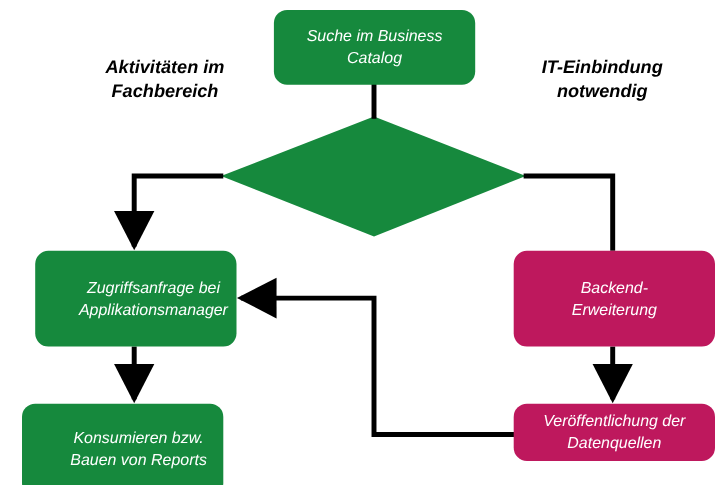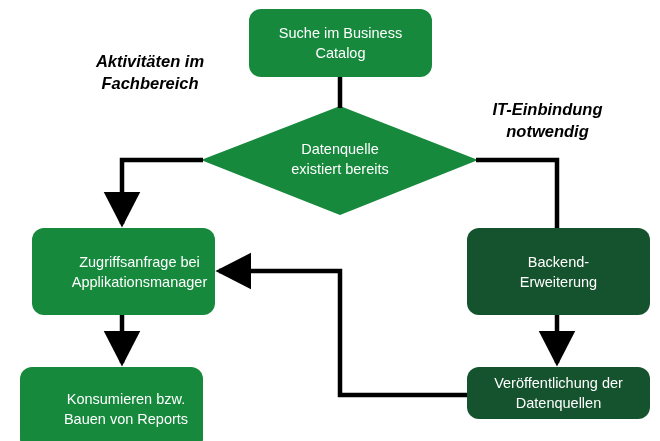--- a/index.html
+++ b/index.html
@@ -32,22 +32,22 @@
     text-align: center;
     color: #ffffff;
     font-size: 14.5px;
     line-height: 1.38;
     border-radius: 12px;
     box-sizing: border-box;
     padding: 4px 8px;
     z-index: 3;
   }
   .node-green { background: #16893d; }
-  .node-blue  { background: #14532d; text-align: center; }
-  .node span { display: block; white-space: pre-line; }
+  .node-blue  { background: #be185d; text-align: center; }
+  .node span { display: block; white-space: pre-line; font-style: italic; }
 
   .lane-label {
     position: absolute;
     text-align: center;
     color: #000000;
     font-size: 16.5px;
     font-weight: bold;
     line-height: 1.35;
     white-space: pre-line;
     z-index: 4;
@@ -87,30 +87,28 @@
     <path d="M122,315 L122,363" stroke="#000000" stroke-width="4.5" fill="none" marker-end="url(#arrowhead)"></path>
 
     <path d="M557,315 L557,363" stroke="#000000" stroke-width="4.5" fill="none" marker-end="url(#arrowhead)"></path>
 
     <path d="M470,395 L340,395 L340,271 L219,271" stroke="#000000" stroke-width="4.5" fill="none" marker-end="url(#arrowhead)"></path>
   </svg>
 
   <div class="lane-label" style="left:70px; top:50px; width:160px;">Aktivitäten im
 Fachbereich</div>
 
-  <div class="lane-label" style="left:460px; top:50px; width:175px;margin-top:48px;">IT-Einbindung
+  <div class="lane-label" style="left:460px; top:50px; width:175px;">IT-Einbindung
 notwendig</div>
 
   <div class="node node-green" style="left:249px; top:9px; width:183px; height:68px;">
     <span>Suche im Business
 Catalog</span>
   </div>
 
-  <div class="diamond-label" style="left:240px; top:139px; width:200px;">Datenquelle
-existiert bereits</div>
 
   <div class="node node-green" style="left:32px; top:228px; width:183px; height:87px;padding-left:40px;">
     <span>Zugriffsanfrage bei
 Applikationsmanager</span>
   </div>
 
   <div class="node node-green" style="left:20px; top:367px; width:183px; height:84px;padding-left:37px;">
     <span>Konsumieren bzw.
 Bauen von Reports</span>
   </div>

